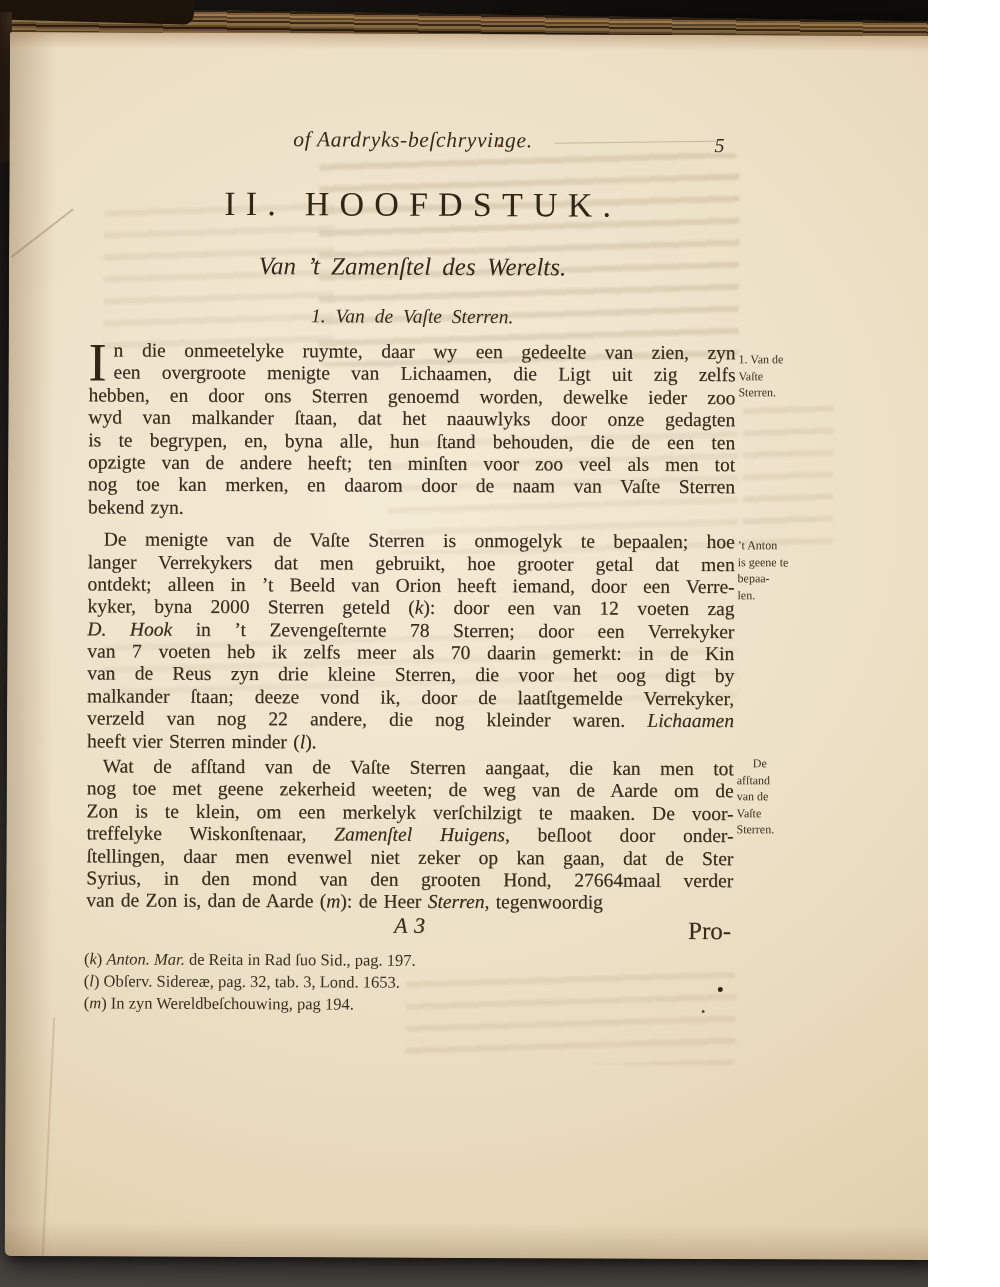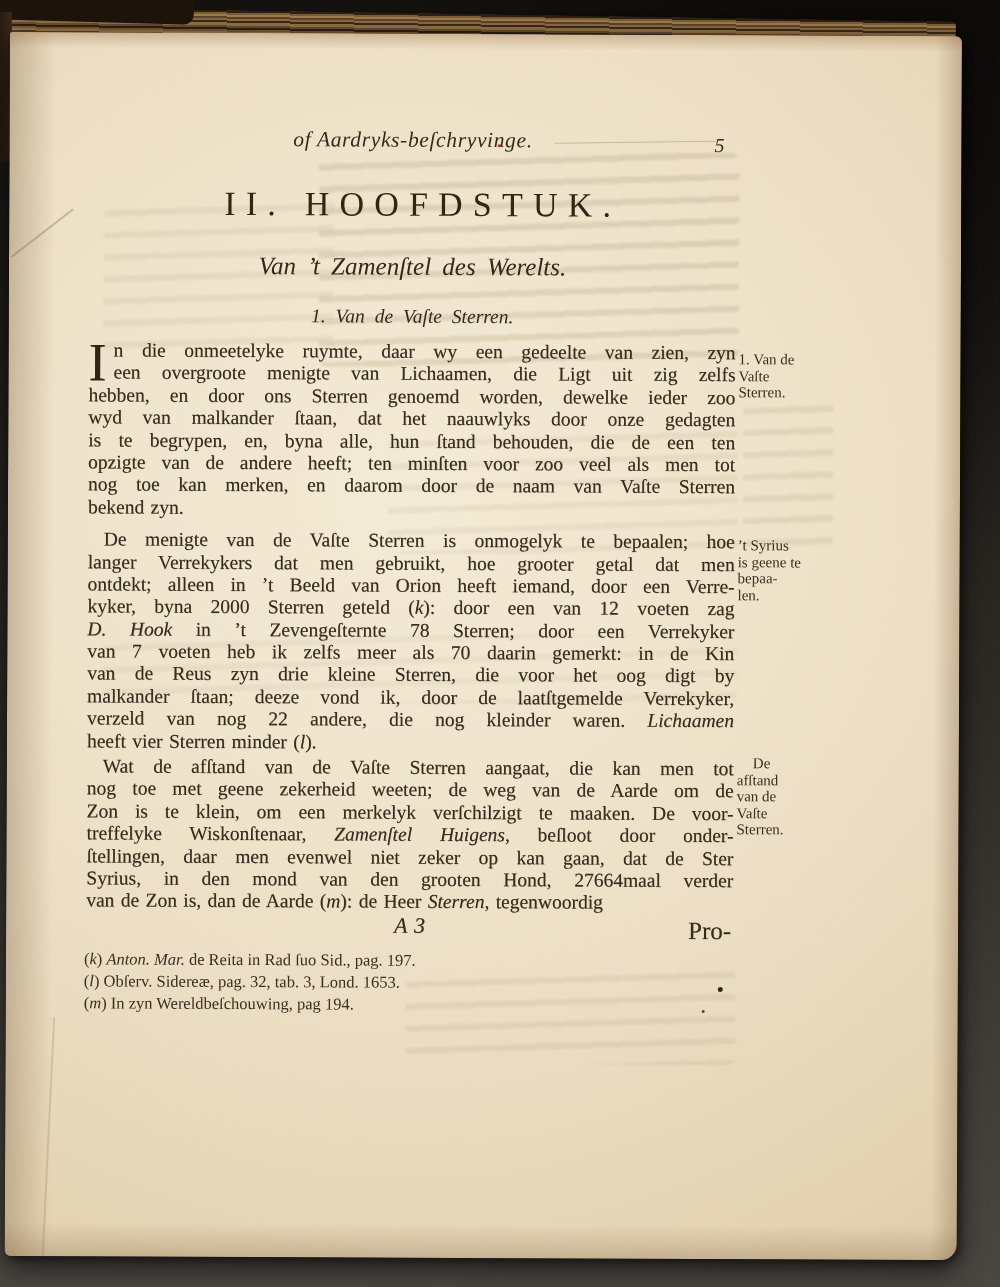--- a/index.html
+++ b/index.html
@@ -1,21 +1,21 @@
 <!DOCTYPE html>
 <html><head>
 <meta charset="utf-8">
 <style>
   html,body{margin:0;padding:0;}
   body{
     width:1000px;height:1287px;overflow:hidden;
     font-family:"Liberation Serif","DejaVu Serif",serif;
   }
   .scene{
-    position:relative;width:1000px;height:1287px;overflow:hidden;
+    position:relative;width:928px;height:1287px;overflow:hidden;
     background:
       radial-gradient(ellipse 90% 60% at 85% 10%, rgba(0,0,0,.55), rgba(0,0,0,0) 60%),
       linear-gradient(180deg,#14120e 0%,#1e1b17 22%,#2e2b26 55%,#3f3c37 80%,#4a4641 100%);
   }
   
   .top-edges{
     position:absolute;left:4px;top:7px;width:952px;height:34px;
     transform:rotate(0.9deg);transform-origin:left top;
     border-radius:3px;
     background:repeating-linear-gradient(180deg,
@@ -109,21 +109,21 @@
   }
   .catchword{position:absolute;right:2px;top:4px;font-size:25px;}
   .footnotes{
     position:absolute;left:78px;top:916px;width:647px;
     font-size:16.5px;line-height:22px;color:#3a2f20;
   }
   .fn{white-space:nowrap;}
   .margin-notes{position:absolute;left:730px;top:0;width:92px;}
   .mnote{
     position:absolute;left:0;width:92px;
-    font-size:15px;line-height:16.5px;color:#3a2f20;
+    font-size:12px;line-height:16.5px;color:#3a2f20;
   }
   .mnote div{white-space:nowrap;}
   .mnote .c{text-indent:16px;}
   i{font-style:italic;}
 </style>
 </head>
 <body>
 
 <div class="scene">
   <div class="top-edges"></div>
@@ -199,21 +199,21 @@
         <div class="fn">(<i>m</i>) In zyn Wereldbeſchouwing, pag 194.</div>
       </div>
 
     <div class="margin-notes" id="margin-notes">
         <div class="mnote" style="top: 316px;">
           <div>1. Van de</div>
           <div>Vaſte</div>
           <div>Sterren.</div>
         </div>
         <div class="mnote" style="top: 502px;">
-          <div>’t Syrius</div>
+          <div>’t Anton</div>
           <div>is geene te</div>
           <div>bepaa-</div>
           <div>len.</div>
         </div>
         <div class="mnote" style="top: 720px;">
           <div class="c">De</div>
           <div>afſtand</div>
           <div>van de</div>
           <div>Vaſte</div>
           <div>Sterren.</div>

